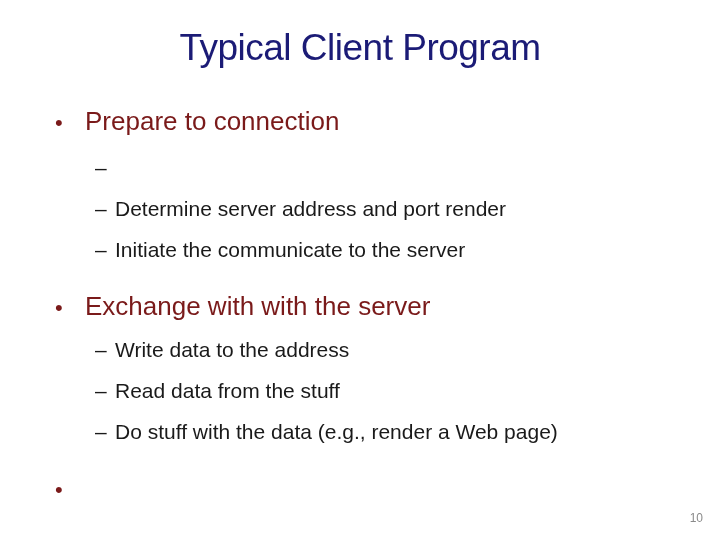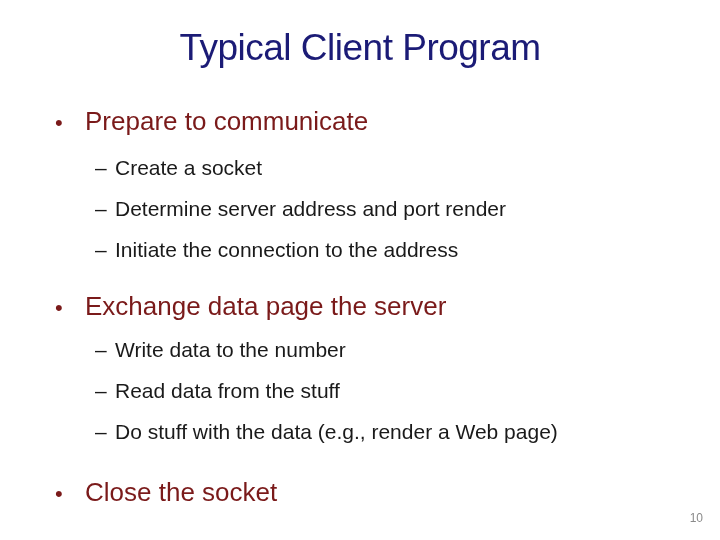--- a/index.html
+++ b/index.html
@@ -73,52 +73,50 @@
 </style>
 </head>
 <body>
 
 <div class="slide">
 
   <h1 class="title">Typical Client Program</h1>
 
   <div class="row level1 b1">
     <span class="marker1">•</span>
-    <span>Prepare to communicate</span>
+    <span>Prepare to connection</span>
   </div>
   <div class="row level2 s1">
     <span class="marker2">–</span>
-    <span>Create a socket</span>
   </div>
   <div class="row level2 s2">
     <span class="marker2">–</span>
     <span>Determine server address and port render</span>
   </div>
   <div class="row level2 s3">
     <span class="marker2">–</span>
-    <span>Initiate the connection to the address</span>
+    <span>Initiate the communicate to the server</span>
   </div>
 
   <div class="row level1 b2">
     <span class="marker1">•</span>
-    <span>Exchange data page the server</span>
+    <span>Exchange with with the server</span>
   </div>
   <div class="row level2 s4">
     <span class="marker2">–</span>
-    <span>Write data to the number</span>
+    <span>Write data to the address</span>
   </div>
   <div class="row level2 s5">
     <span class="marker2">–</span>
     <span>Read data from the stuff</span>
   </div>
   <div class="row level2 s6">
     <span class="marker2">–</span>
     <span>Do stuff with the data (e.g., render a Web page)</span>
   </div>
 
   <div class="row level1 b3">
     <span class="marker1">•</span>
-    <span>Close the socket</span>
   </div>
 
   <div class="page-number">10</div>
 
 </div>
 
 </body></html>

